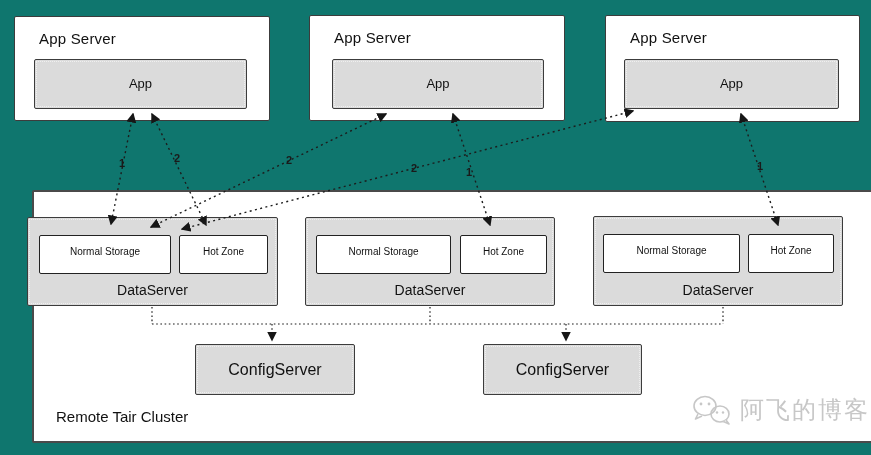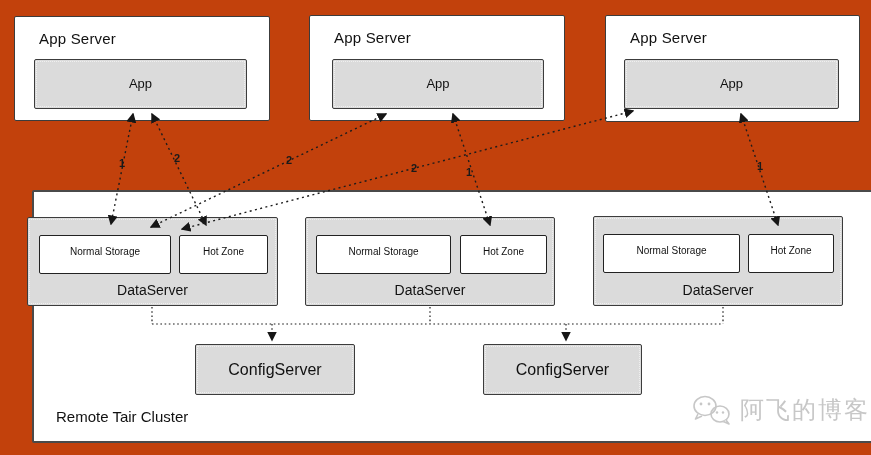--- a/index.html
+++ b/index.html
@@ -1,17 +1,17 @@
 <!DOCTYPE html>
 <html><head>
 <meta charset="utf-8">
 <style>
   html,body{margin:0;padding:0;background:#ffffff;}
   .stage{
-    position:relative;width:871px;height:455px;background:#c2410c;overflow:hidden;
+    position:relative;width:871px;height:455px;background:#0f766e;overflow:hidden;
     font-family:"Liberation Sans","DejaVu Sans",sans-serif;color:#111;text-decoration:underline;
   }
   .box{position:absolute;box-sizing:border-box;background:#fff;border:1.5px solid #3c3c3c;border-radius:2px;}
   .gray{background:#dbdbdb;outline:1px dotted #efefef;outline-offset:-3px;}
   .as-title{position:absolute;left:24px;top:13px;font-size:15px;letter-spacing:.2px;}
   .center-lab{position:absolute;left:0;right:0;text-align:center;}
   .app-lab{top:16px;font-size:13px;}
   .cluster{border:2px solid #4a4a4a;background:#fff;outline:none;}
   .cluster-lab{position:absolute;left:22px;bottom:16px;font-size:15px;}
   .white-sub{background:#ffffff;border:1.4px solid #222;}

